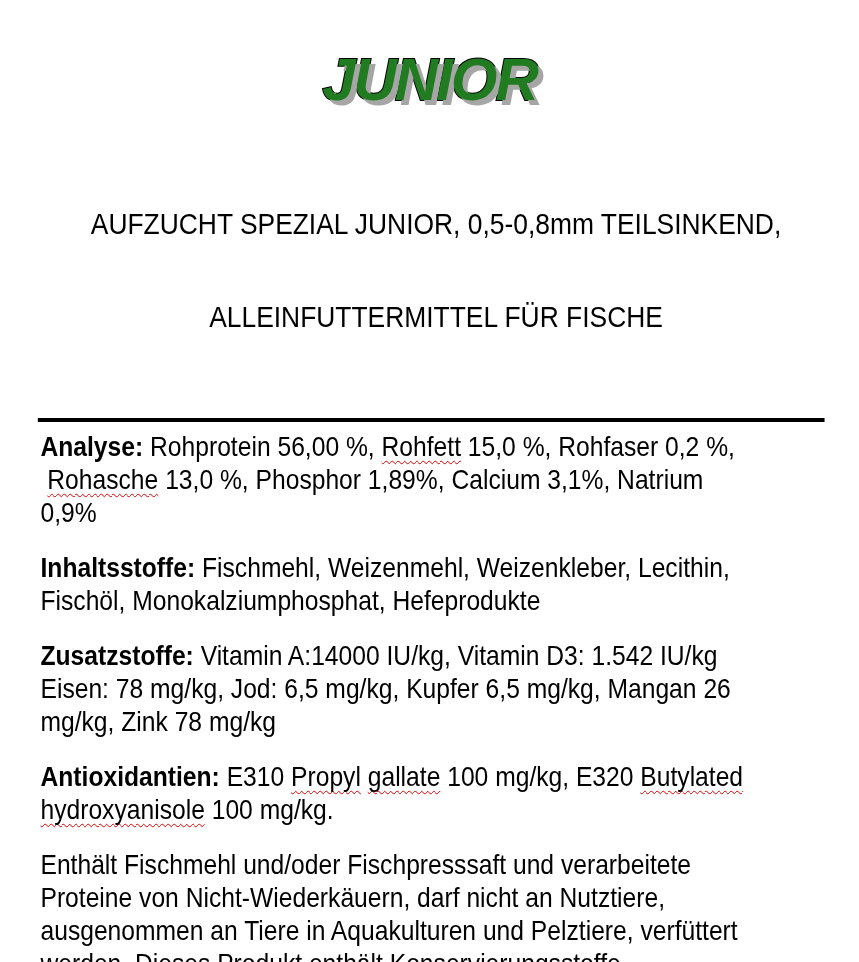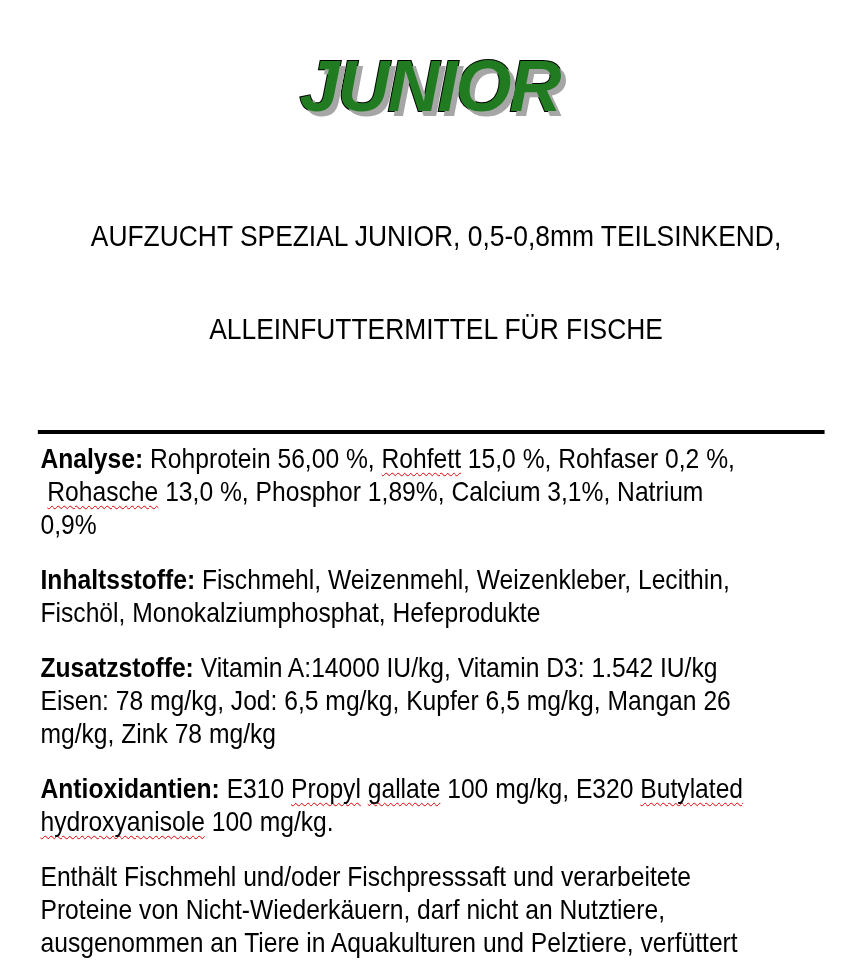--- a/index.html
+++ b/index.html
@@ -17,21 +17,21 @@
     overflow:hidden;
     font-family:"Liberation Sans","DejaVu Sans",sans-serif;
     color:var(--ink);
   }
   .logo-wrap{
     margin-top:50px;
     text-align:center;
   }
   .logo-text{
     display:inline-block;
-    font-size:72px;
+    font-size:60px;
     line-height:1;
     font-weight:bold;
     font-style:italic;
     letter-spacing:-2px;
     color:var(--logo-green);
     -webkit-text-stroke:2px #000;
     paint-order:stroke fill;
     text-shadow:5px 5px 0 var(--logo-shadow);
   }
   .condensed{

